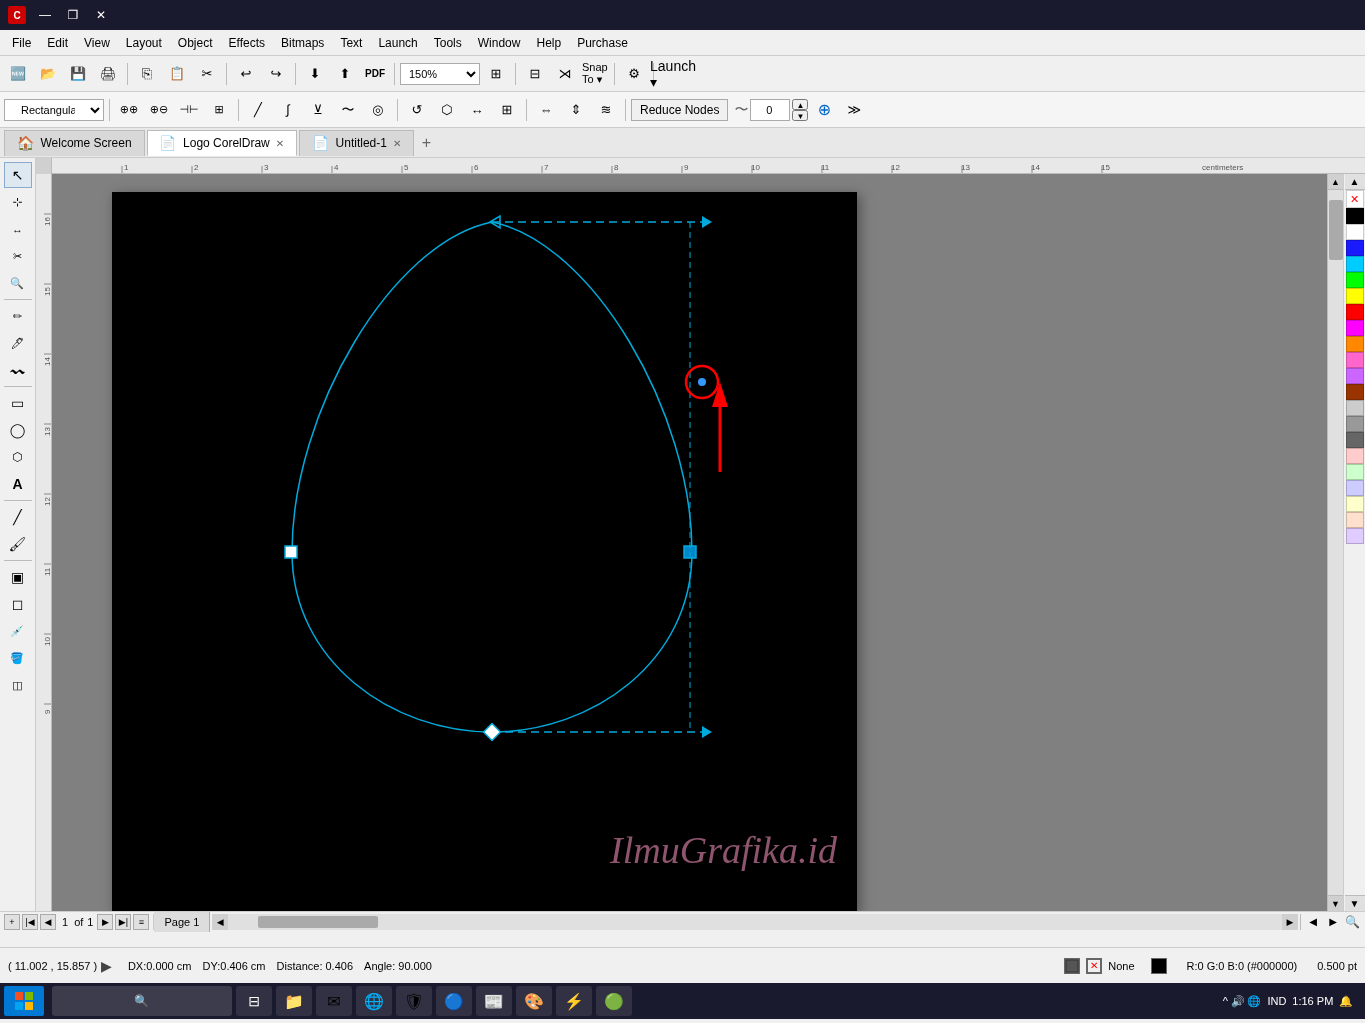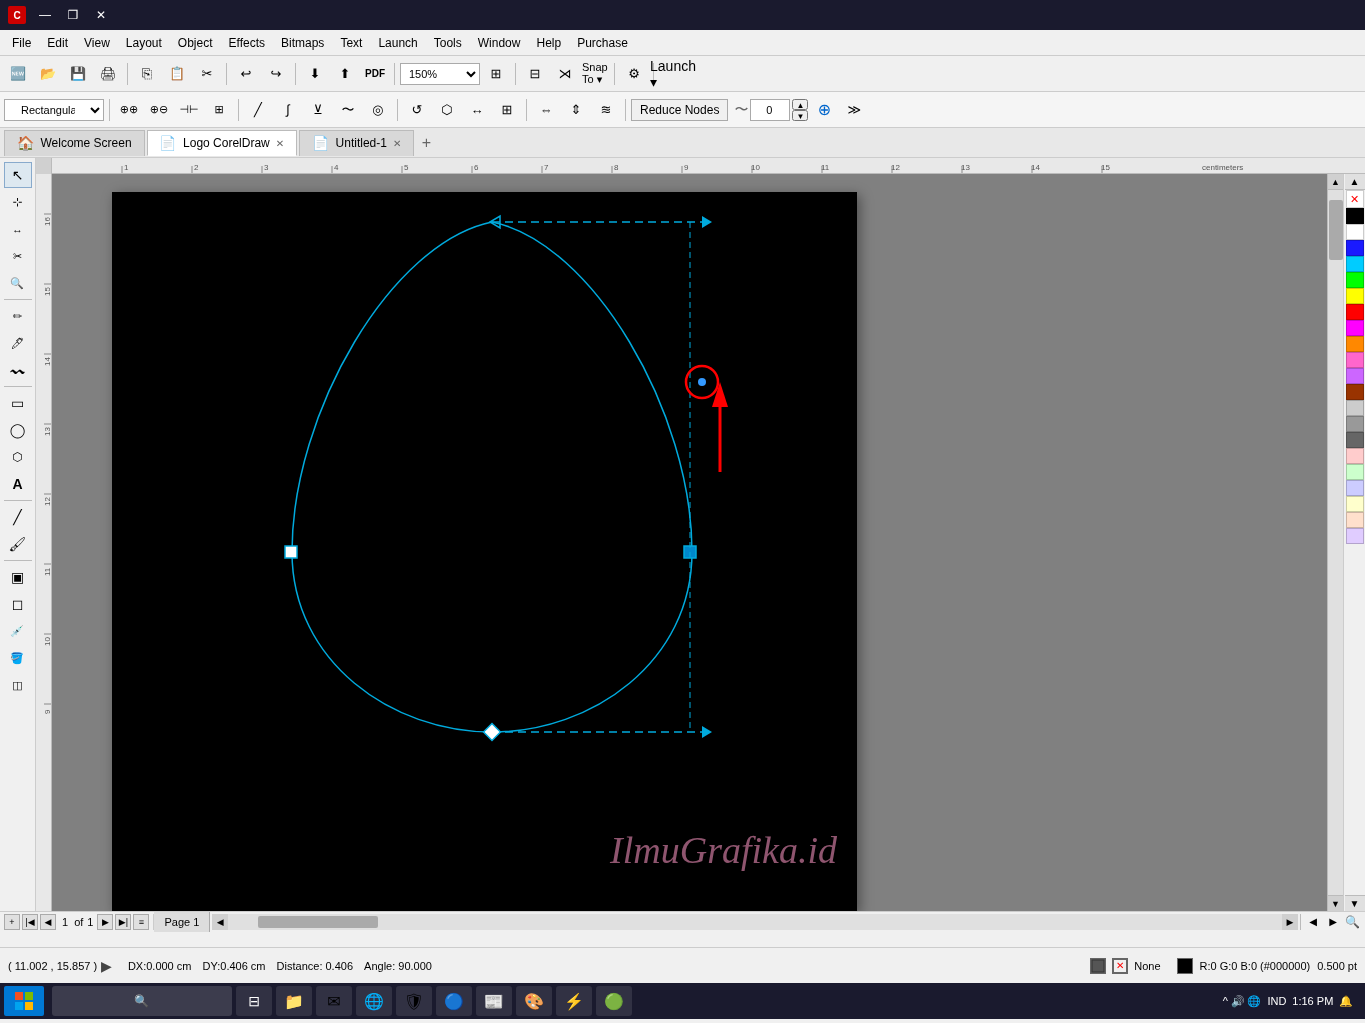--- a/index.html
+++ b/index.html
@@ -406,21 +406,21 @@
   </div>
   <div style="display:flex;align-items:center;gap:6px;">
     <div style="width:16px;height:16px;background:#666;display:flex;align-items:center;justify-content:center;">
       <svg width="14" height="14">
           <rect x="1" y="1" width="12" height="12" fill="#555" stroke="#333" stroke-width="1"></rect>
         </svg>
     </div>
     <div style="width:16px;height:16px;background:transparent;border:2px solid #666;display:flex;align-items:center;justify-content:center;font-size:10px;color:red;">✕</div>
     <span>None</span>
   </div>
-  <div style="display:flex;align-items:center;gap:7px;">
+  <div style="display:flex;align-items:center;gap:20px;">
     <div style="width:16px;height:16px;background:black;border:1px solid #666;"></div>
     <span>R:0 G:0 B:0 (#000000)</span>
     <span>0.500 pt</span>
   </div>
 </div>
 
 <div id="taskbar">
   <div class="start-btn">
     <svg width="20" height="20" viewBox="0 0 20 20">
         <rect x="1" y="1" width="8" height="8" fill="#f25022"></rect>

